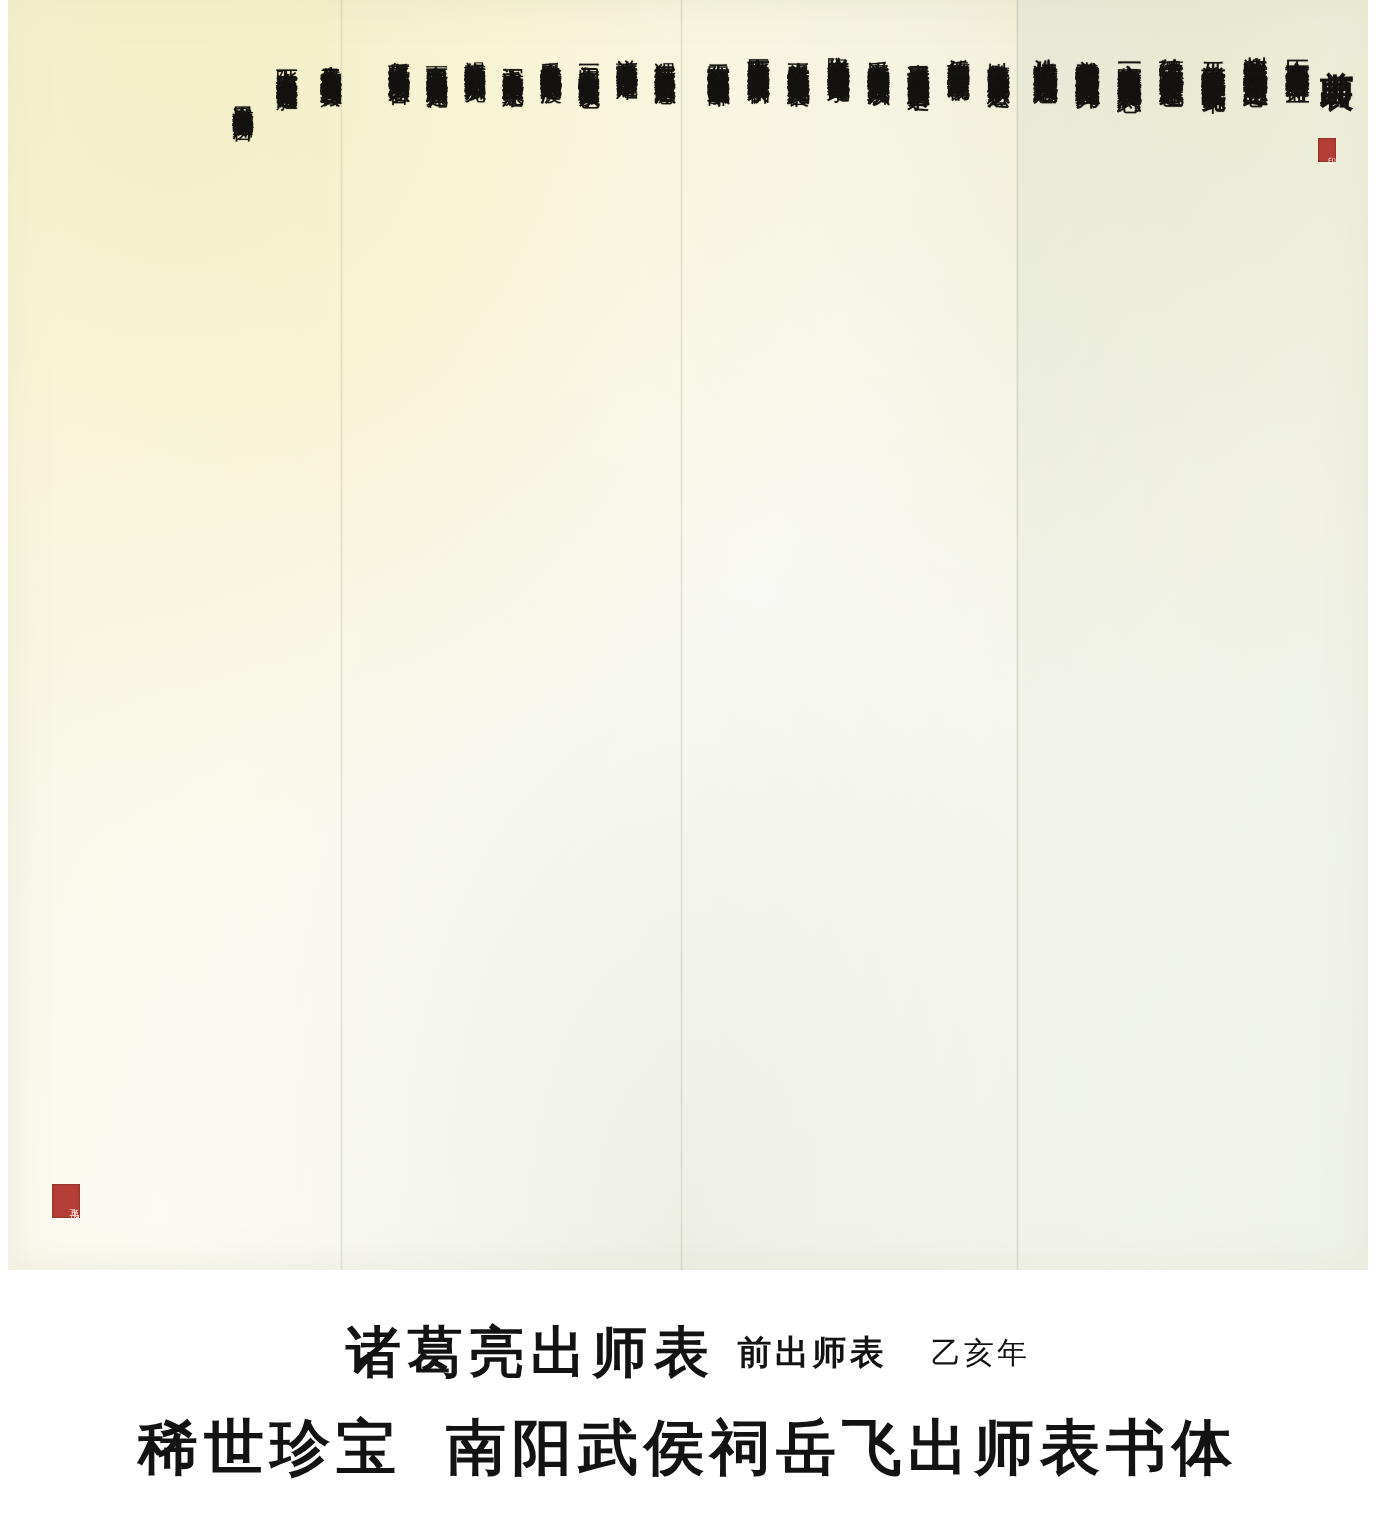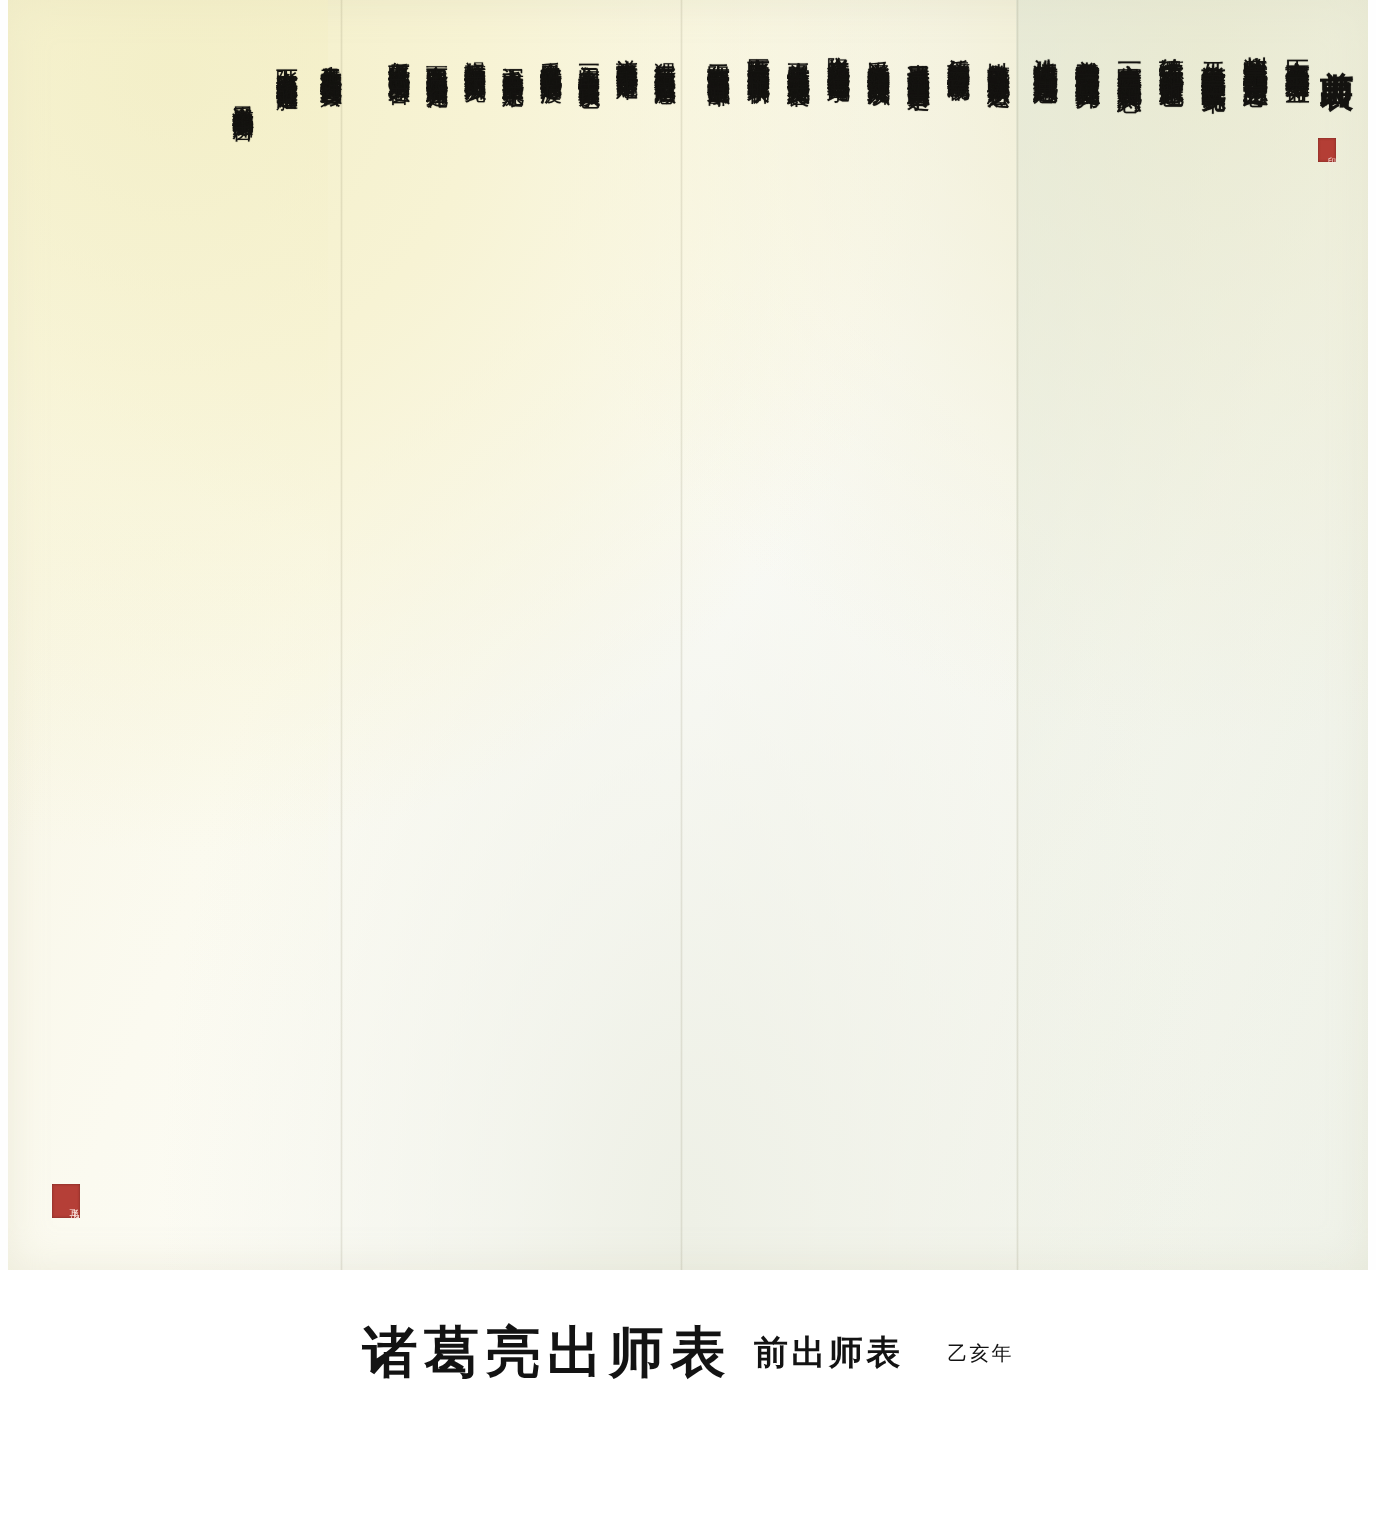--- a/index.html
+++ b/index.html
@@ -150,21 +150,21 @@
     vertical-align: middle;
   }
   #cap-sub {
     font-size: 34px;
     font-weight: bold;
     letter-spacing: 0.10em;
     margin-left: 22px;
     vertical-align: middle;
   }
   #cap-year {
-    font-size: 20px;
+    font-size: 30px;
     letter-spacing: 0.10em;
     margin-left: 44px;
     vertical-align: middle;
   }
 
   #cap-line2 {
     left: 0;
     top: 138px;
     width: 1376px;
     text-align: center;
@@ -224,16 +224,19 @@
     <div class="col s3" style="right:1114px; top:88px; height:1080px;">受恩感激今当远离临表涕零不知所言</div>
 
   </div>
 
   <div id="caption-area">
 
     <div class="cap-row" id="cap-line1">
       <span id="cap-main">诸葛亮出师表</span><span id="cap-sub">前出师表</span><span id="cap-year">乙亥年</span>
     </div>
 
+    <div class="cap-row" id="cap-line2">
+      <span>稀世珍宝</span><span class="gap"></span><span>南阳武侯祠岳飞出师表书体</span>
+    </div>
 
   </div>
 
 </div>
 
 </body></html>

